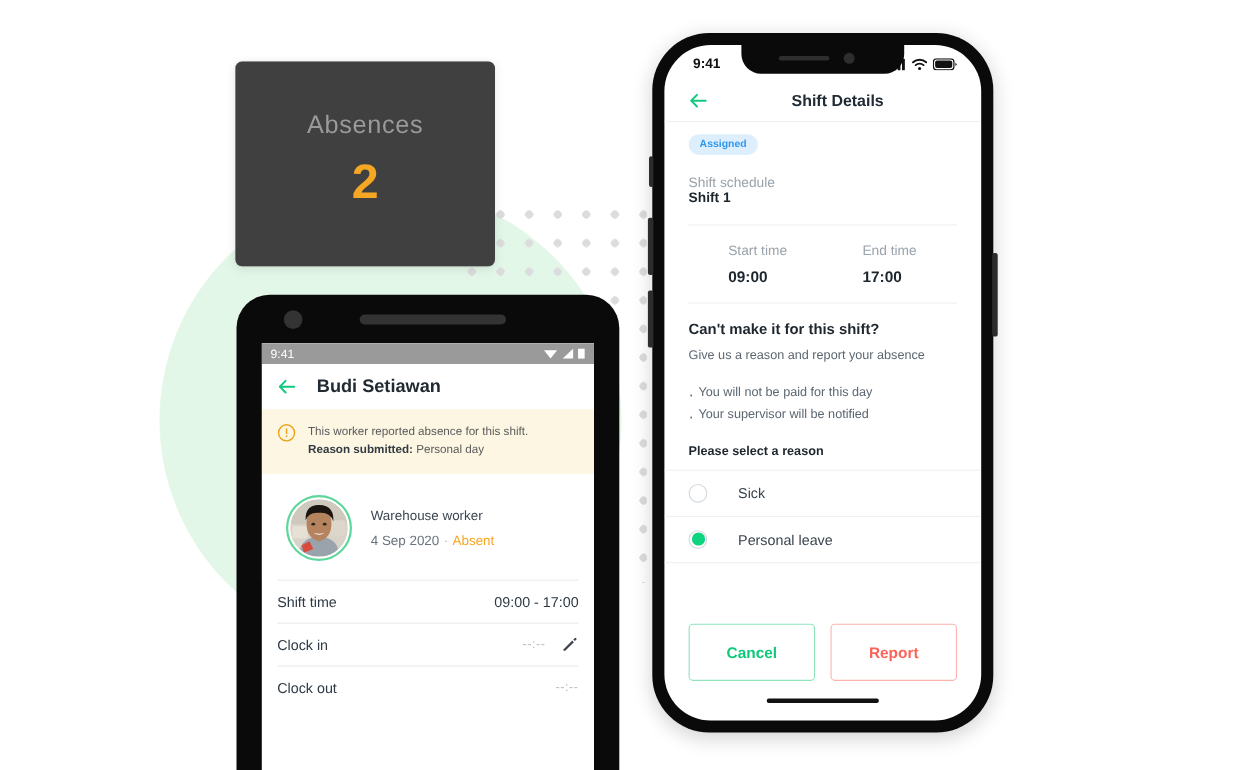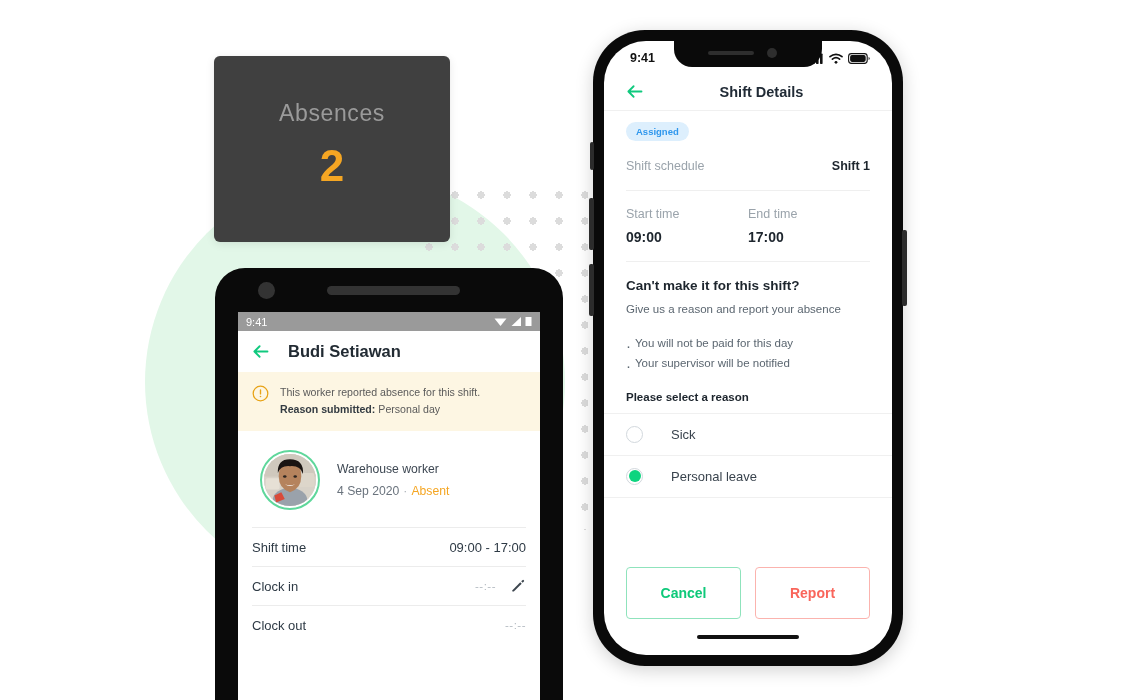--- a/index.html
+++ b/index.html
@@ -261,29 +261,30 @@
     padding: 4px 10px 4px 10px;
     border-radius: 10px;
   }
 
   .ip-sep { height: 1px; background: #efefef; margin: 0 22px; }
 
   .kv-row {
     display: flex; justify-content: space-between;
     padding: 18px 22px 17px 22px;
     font-size: 12.5px;
+    flex-direction: column;
   }
   .kv-label { color: #9aa3ab; }
   .kv-value { color: #1d252d; font-weight: 700; }
 
   .two-col {
     display: flex;
     padding: 16px 22px 16px 22px;
   }
-  .tc-item { width: 50%; }
+  .tc-item { width: 50%; margin-left: 36px; }
   .tc-label { font-size: 12.5px; color: #9aa3ab; }
   .tc-value { font-size: 14px; font-weight: 700; color: #1d252d; margin-top: 8px; }
 
   .reason-block { padding: 16px 18px 0 22px; }
   .rb-title { font-size: 13.5px; font-weight: 700; color: #1d252d; }
   .rb-sub { font-size: 11.5px; color: #5b6670; margin-top: 10px; }
   .rb-bullets { margin-top: 19px; }
   .rb-bullets li {
     list-style: none;
     font-size: 11.5px; color: #5b6670;

